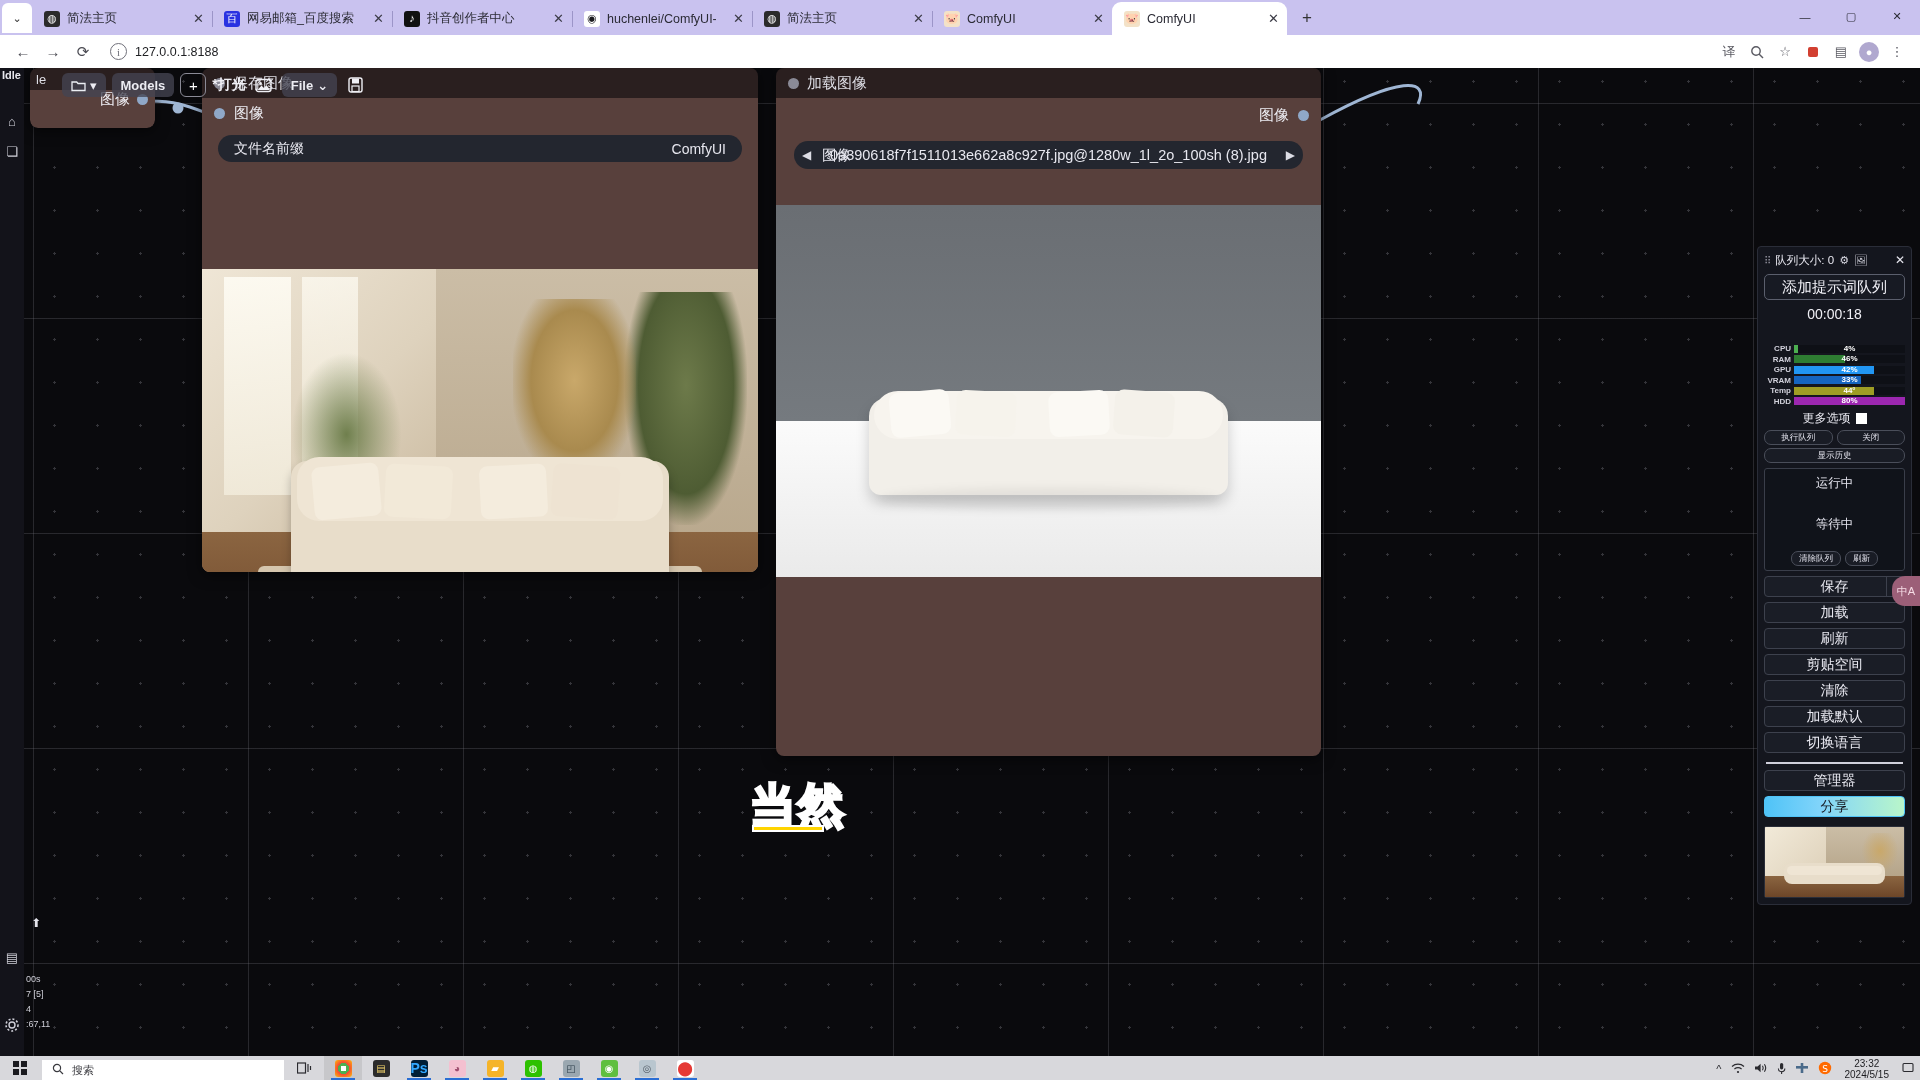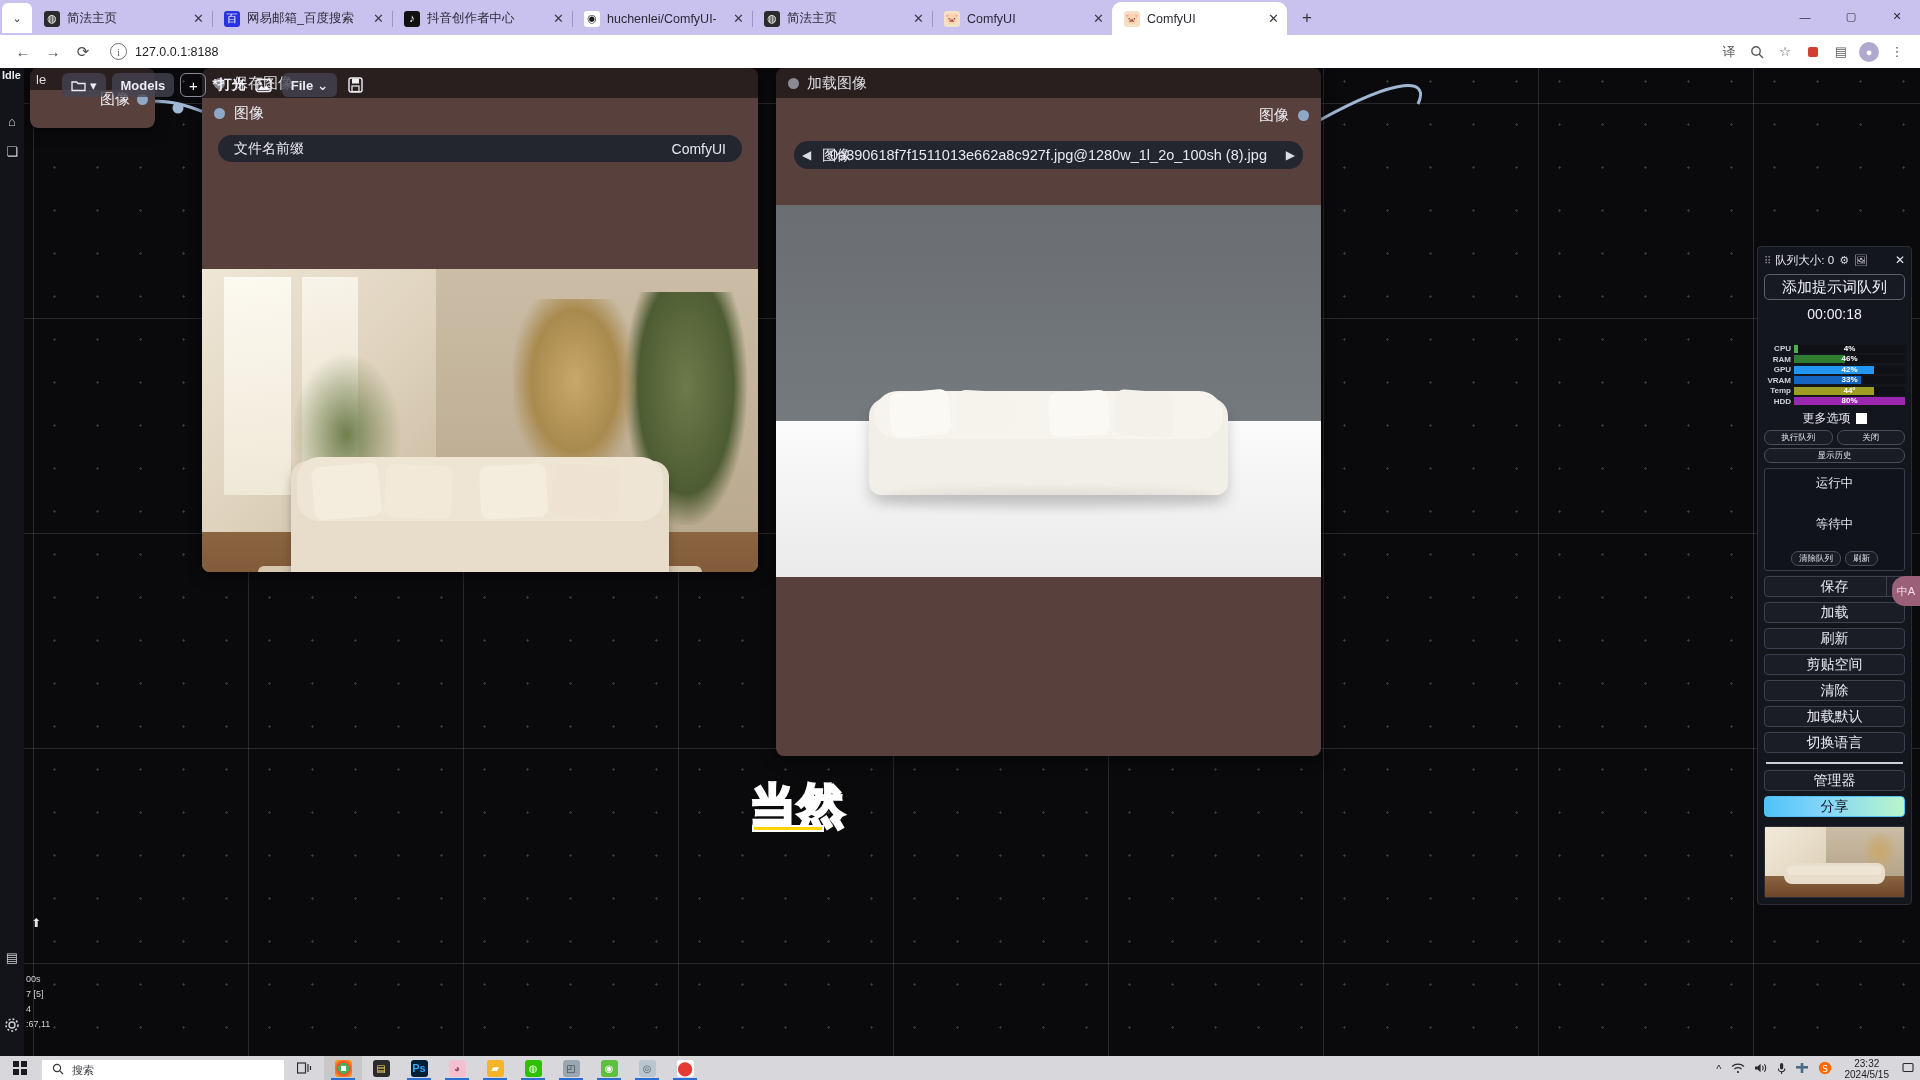--- a/index.html
+++ b/index.html
@@ -733,21 +733,21 @@
         </svg>
     </div>
 
     <div class="tb-app running active">
       <span class="tb-appicon" style="background:radial-gradient(circle at 50% 50%, #fff 24%, #4caf50 25%, #4caf50 45%, #f44336 46%, #ffc107 100%)"></span>
     </div>
     <div class="tb-app">
       <span class="tb-appicon" style="background:#2b2b2b;color:#f5d76e">▤</span>
     </div>
     <div class="tb-app running">
-      <span class="tb-appicon" style="background:#001e36;color:#31a8ff;font-size:11px">Ps</span>
+      <span class="tb-appicon" style="background:#001e36;color:#31a8ff;font-size:14px">Ps</span>
     </div>
     <div class="tb-app running">
       <span class="tb-appicon" style="background:#f4c0d0;color:#a05070">◕</span>
     </div>
     <div class="tb-app running">
       <span class="tb-appicon" style="background:#f5b429;color:#fff">▰</span>
     </div>
     <div class="tb-app running">
       <span class="tb-appicon" style="background:#2dc100;color:#fff">◍</span>
     </div>

